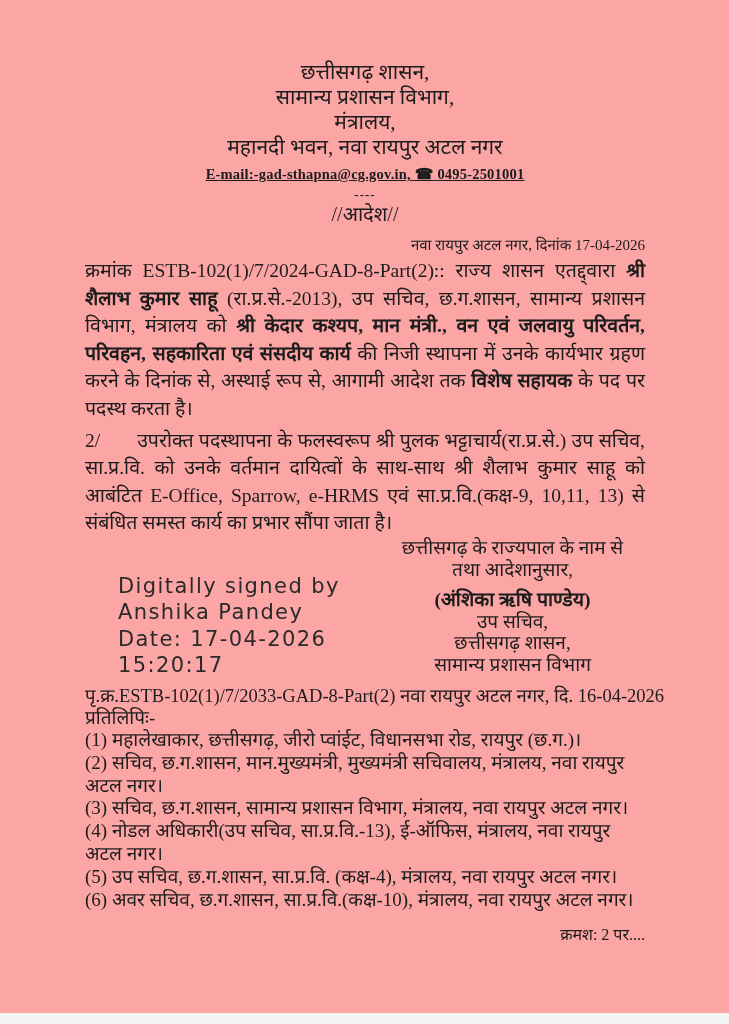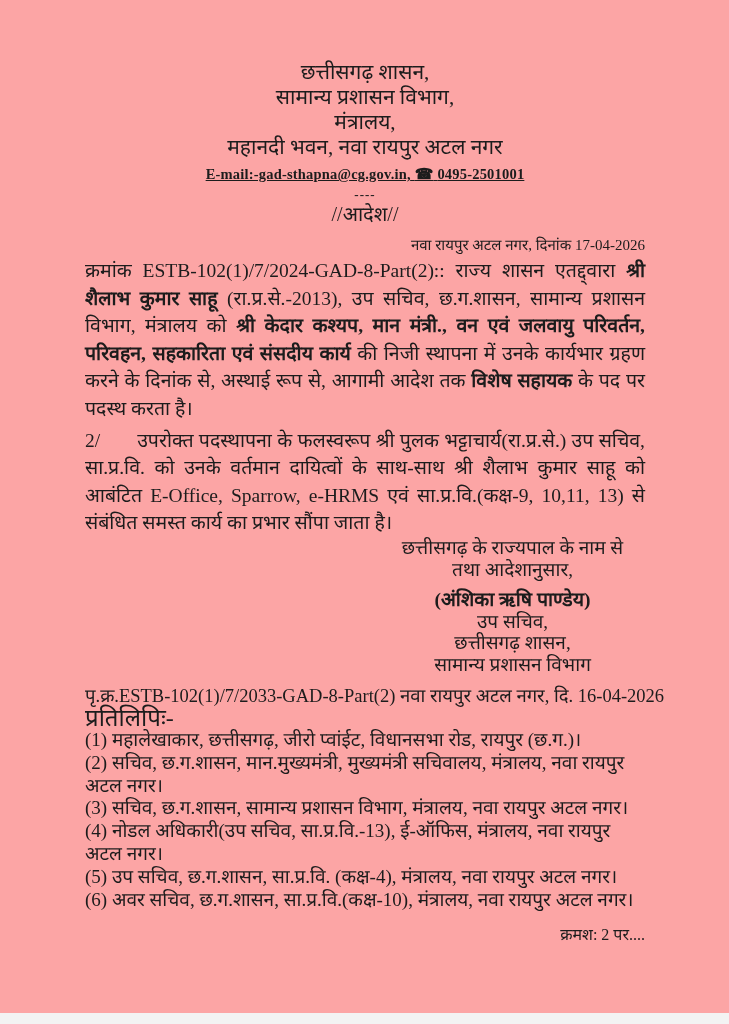--- a/index.html
+++ b/index.html
@@ -45,21 +45,21 @@
     letter-spacing:1.4px; color:#2a2a2a;
     white-space:nowrap;
   }
   .signer-block { position:absolute; left:295px; top:0; width:265px; text-align:center; }
   .signer-block .auth { font-size:19px; line-height:22px; }
   .signer-name { font-size:19.5px; font-weight:bold; line-height:22px; margin-top:8px; }
   .signer-line { font-size:19px; line-height:21.5px; }
 
   
   .endorsement { font-size:18.5px; line-height:22px; white-space:nowrap; }
-  .copies-label { font-size:24px; line-height:22px; }
+  .copies-label { font-size:19px; line-height:22px; }
   .copy-item { font-size:19px; line-height:22.8px; }
   .continuation { text-align:right; font-size:16px; line-height:20px; margin-top:14px; }
 
   .bottom-strip { position:absolute; left:0; bottom:0; width:100%; height:11px; background:#f3f3f3; }
 </style>
 </head>
 <body>
 
 <div class="page">
   <div class="content">
@@ -82,20 +82,26 @@
 
     <div class="para para-1">
       <span>क्रमांक ESTB-102(1)/7/2024-GAD-8-Part(2):: राज्य शासन एतद्द्वारा </span><span class="b">श्री शैलाभ कुमार साहू</span><span> (रा.प्र.से.-2013), उप सचिव, छ.ग.शासन, सामान्य प्रशासन विभाग, मंत्रालय को </span><span class="b">श्री केदार कश्यप, मान मंत्री., वन एवं जलवायु परिवर्तन, परिवहन, सहकारिता एवं संसदीय कार्य</span><span> की निजी स्थापना में उनके कार्यभार ग्रहण करने के दिनांक से, अस्थाई रूप से, आगामी आदेश तक </span><span class="b">विशेष सहायक</span><span> के पद पर पदस्थ करता है।</span>
     </div>
 
     <div class="para para-2">
       <span>2/</span><span class="tab-gap"></span><span>उपरोक्त पदस्थापना के फलस्वरूप श्री पुलक भट्टाचार्य(रा.प्र.से.) उप सचिव, सा.प्र.वि. को उनके वर्तमान दायित्वों के साथ-साथ श्री शैलाभ कुमार साहू को आबंटित E-Office, Sparrow, e-HRMS एवं सा.प्र.वि.(कक्ष-9, 10,11, 13) से संबंधित समस्त कार्य का प्रभार सौंपा जाता है।</span>
     </div>
 
     <div class="sig-zone">
+      <div class="digital-sig">
+        <div>Digitally signed by</div>
+        <div>Anshika Pandey</div>
+        <div>Date: 17-04-2026</div>
+        <div>15:20:17</div>
+      </div>
       <div class="signer-block">
         <div class="auth">छत्तीसगढ़ के राज्यपाल के नाम से</div>
         <div class="auth">तथा आदेशानुसार,</div>
         <div class="signer-name">(अंशिका ऋषि पाण्डेय)</div>
         <div class="signer-line">उप सचिव,</div>
         <div class="signer-line">छत्तीसगढ़ शासन,</div>
         <div class="signer-line">सामान्य प्रशासन विभाग</div>
       </div>
     </div>
 

